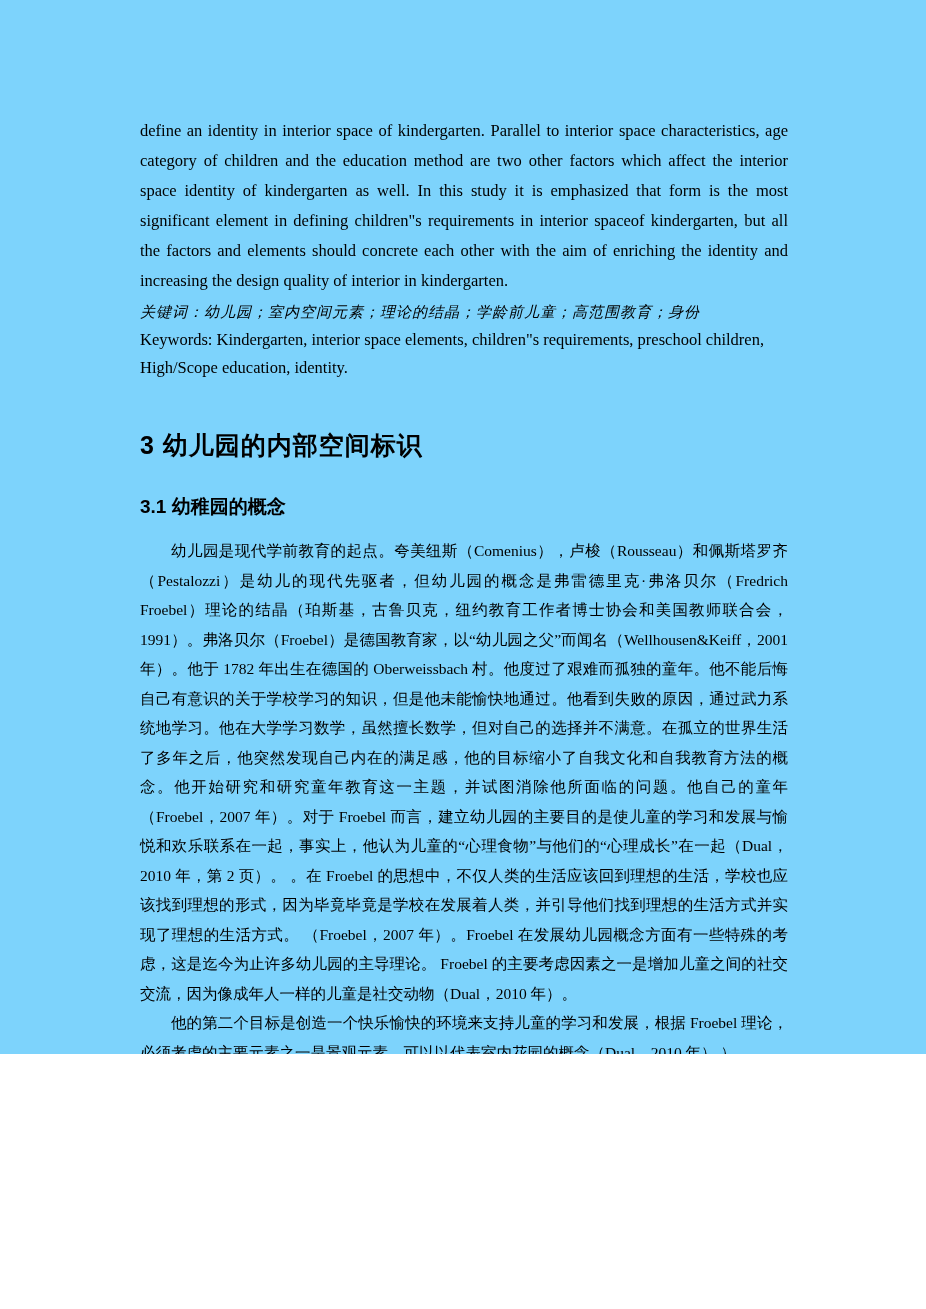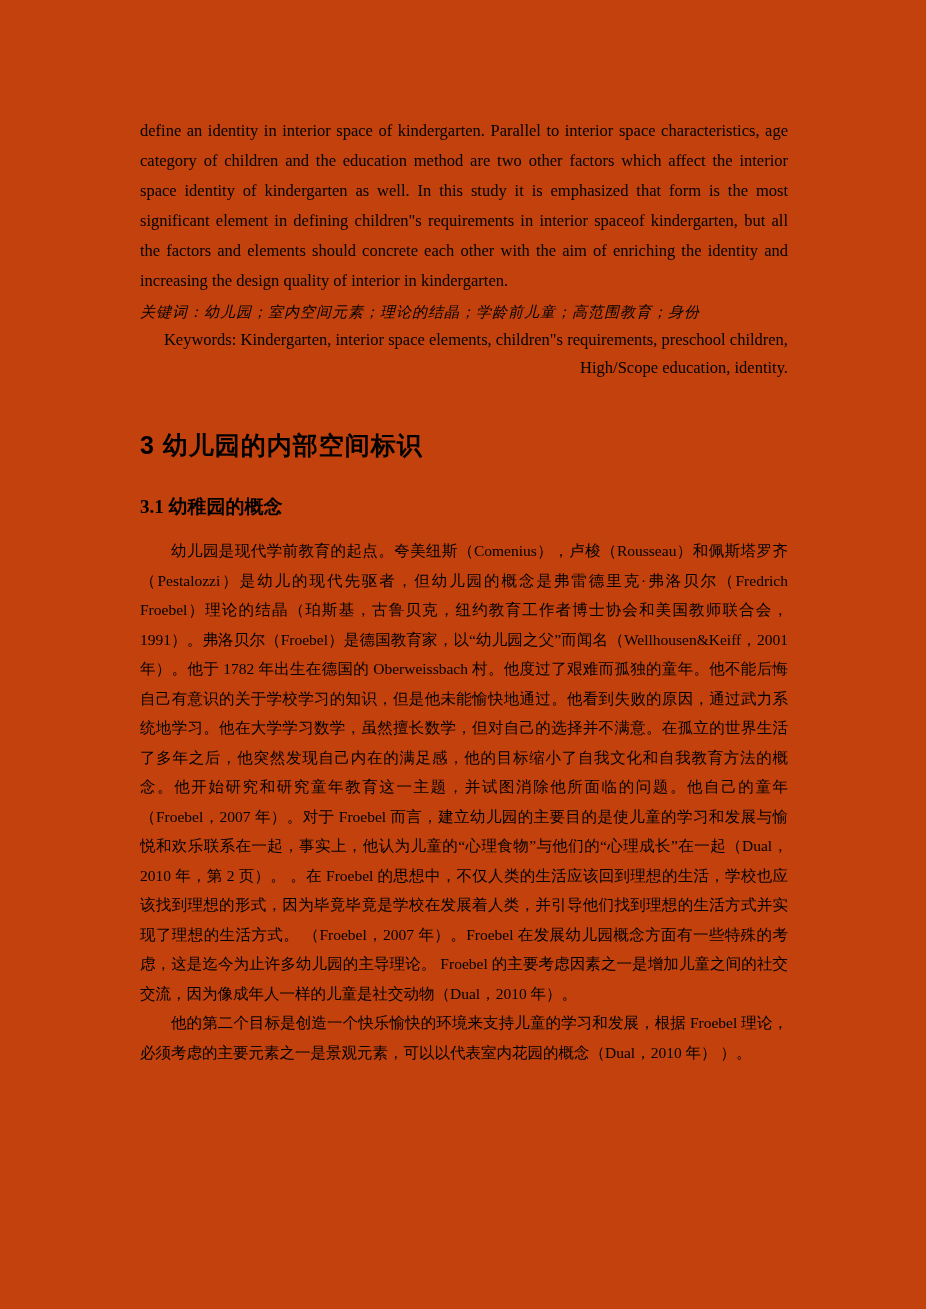--- a/index.html
+++ b/index.html
@@ -3,23 +3,23 @@
 <meta charset="utf-8">
 <style>
   html, body {
     margin: 0;
     padding: 0;
     background: #ffffff;
   }
   .page {
     position: relative;
     width: 926px;
-    height: 1309px;
+    height: 1054px;
     box-sizing: border-box;
-    background: #c2410c;
+    background: #7dd3fc;
     padding: 116px 138px 0 140px;
     font-family: "Liberation Serif", serif;
     color: #000000;
     overflow: hidden;
   }
   .abstract {
     margin: 0;
     font-size: 16.5px;
     line-height: 30px;
     text-align: justify;
@@ -28,33 +28,33 @@
     margin: 2px 0 0 0;
     font-size: 15px;
     line-height: 28px;
     font-style: italic;
     letter-spacing: 1px;
   }
   .keywords-en {
     margin: 0;
     font-size: 16.5px;
     line-height: 28px;
-    text-align: right;
+    text-align: left;
   }
   .section-heading {
     margin: 46px 0 0 0;
     font-family: "Liberation Sans", sans-serif;
     font-size: 25px;
     font-weight: bold;
     line-height: 34px;
     letter-spacing: 1px;
   }
   .subsection-heading {
     margin: 32px 0 16px 0;
-    font-family: Liberation Serif, serif;
+    font-family: Liberation Sans, sans-serif;
     font-size: 19px;
     font-weight: bold;
     line-height: 26px;
   }
   .body-para {
     margin: 0;
     font-size: 15.5px;
     line-height: 29.5px;
     text-align: justify;
     text-indent: 2em;

